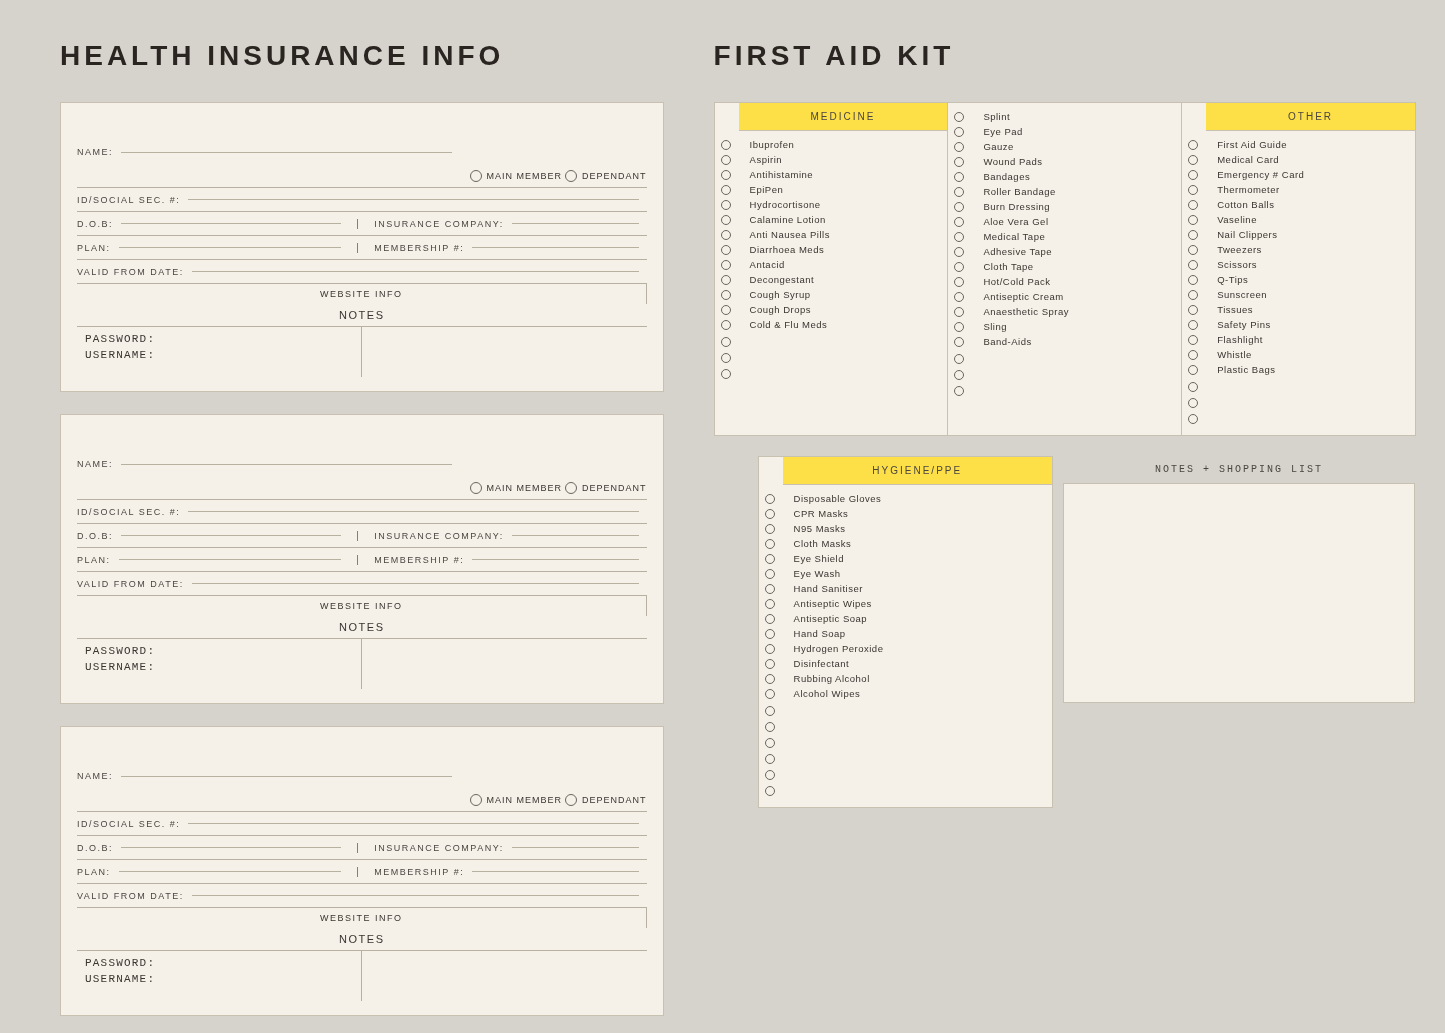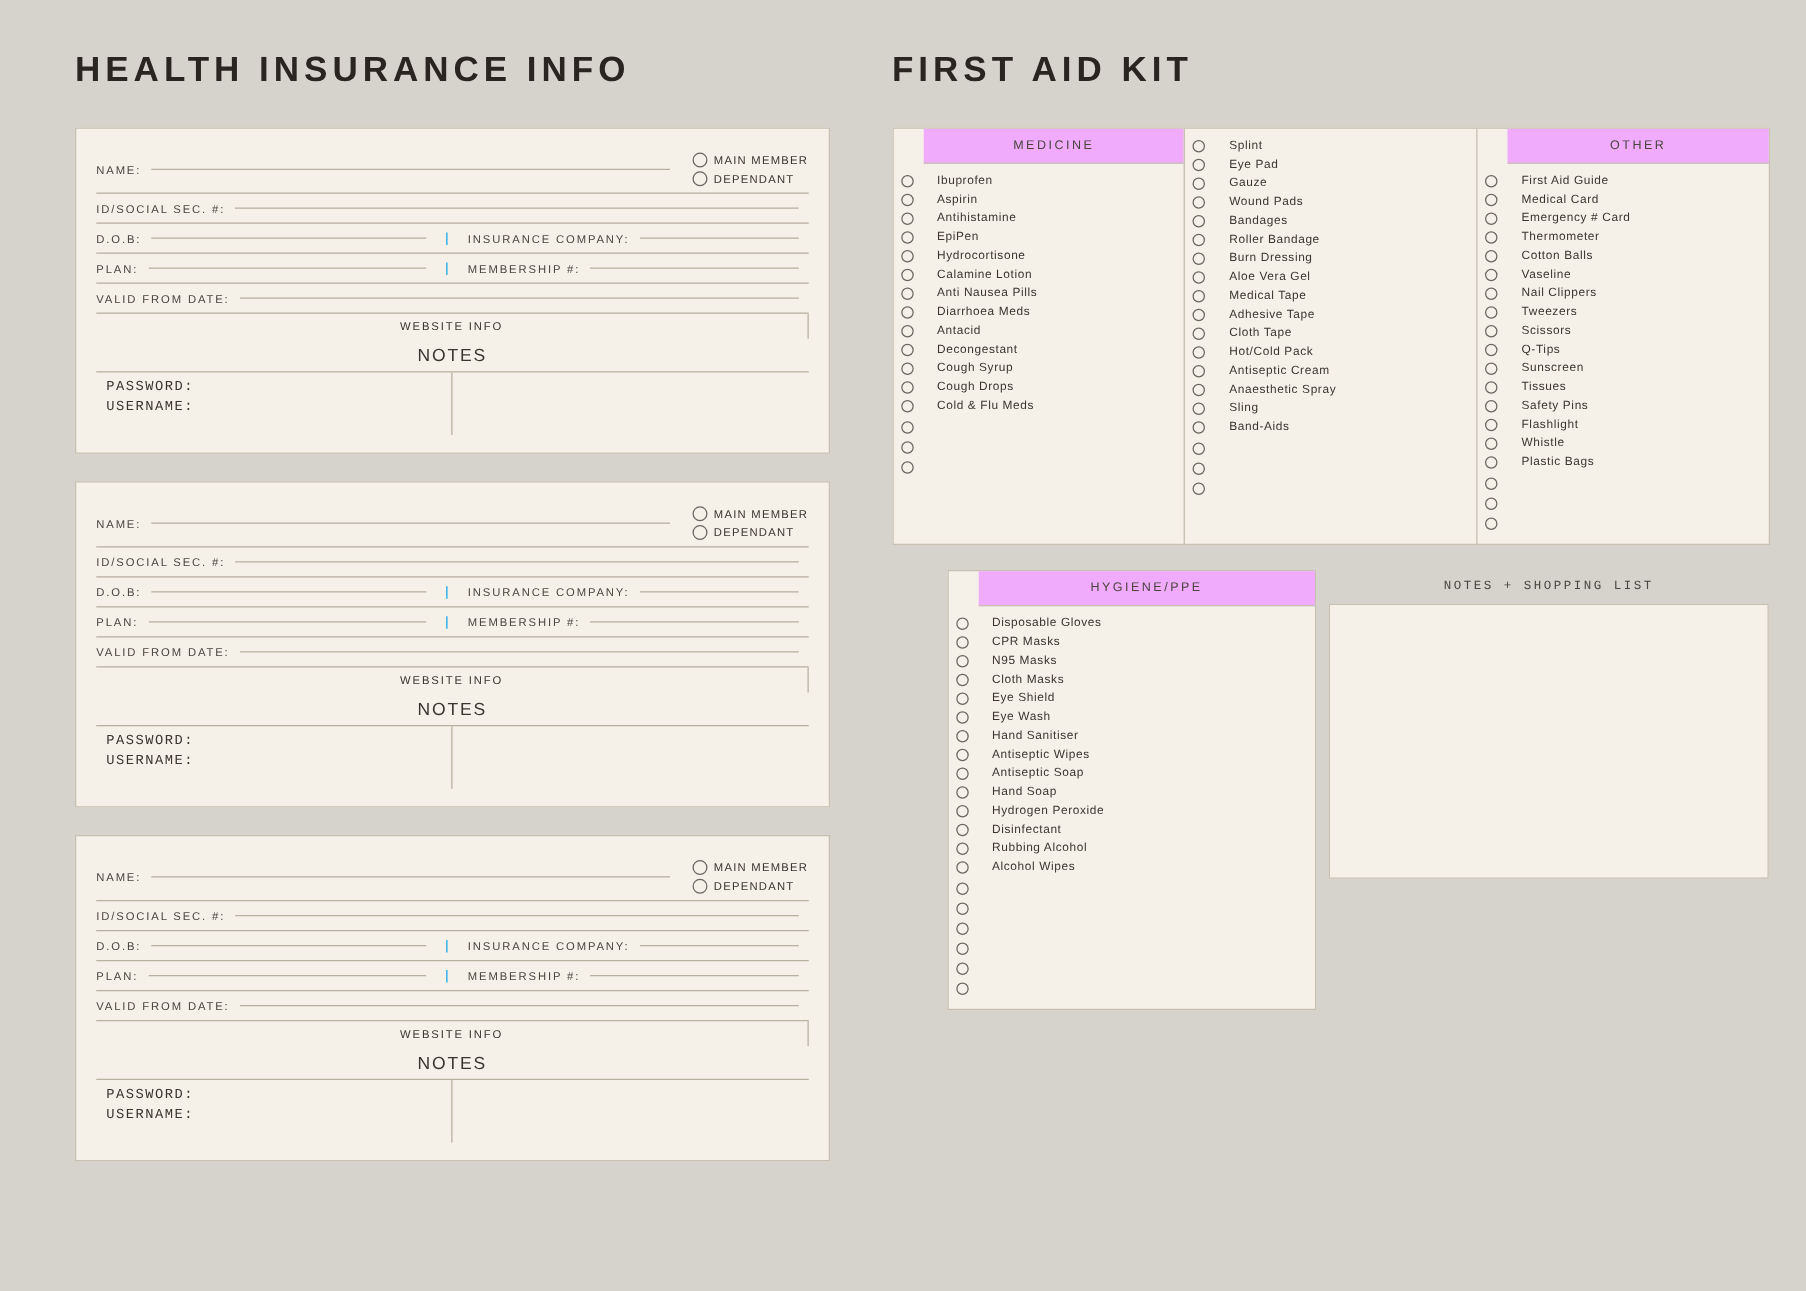--- a/index.html
+++ b/index.html
@@ -61,23 +61,23 @@
 
     .card-line {
       flex: 1;
       height: 1px;
       background-color: #b8b0a0;
       margin: 0 8px;
     }
 
     .radio-group {
       display: flex;
-      flex-direction: column;
       gap: 3px;
       margin-left: 10px;
+      margin-top: 48px;
     }
 
     .radio-item {
       display: flex;
       align-items: center;
       gap: 5px;
       font-size: 9px;
       letter-spacing: 1px;
       text-transform: uppercase;
       font-family: Arial, sans-serif;
@@ -126,21 +126,21 @@
       font-size: 9px;
       letter-spacing: 1.5px;
       text-transform: uppercase;
       font-family: Arial, sans-serif;
     }
 
     .notes-section {
       flex: 1;
       padding: 5px 8px;
       text-align: center;
-      font-size: 14px;
+      font-size: 11px;
       letter-spacing: 1.5px;
       text-transform: uppercase;
       font-family: Arial, sans-serif;
     }
 
     .credentials-section {
       display: flex;
       min-height: 50px;
     }
 
@@ -178,21 +178,21 @@
     }
 
     .fak-column-header {
       text-align: center;
       font-size: 10px;
       letter-spacing: 2px;
       text-transform: uppercase;
       font-family: Arial, sans-serif;
       padding: 8px 5px;
       border-bottom: 1px solid #c8c0b0;
-      background-color: #f0abfc;
+      background-color: #fde047;
       color: #4a4540;
       margin-left: 24px;
     }
 
     .fak-column-body {
       padding: 8px 6px;
     }
 
     .fak-item {
       display: flex;

